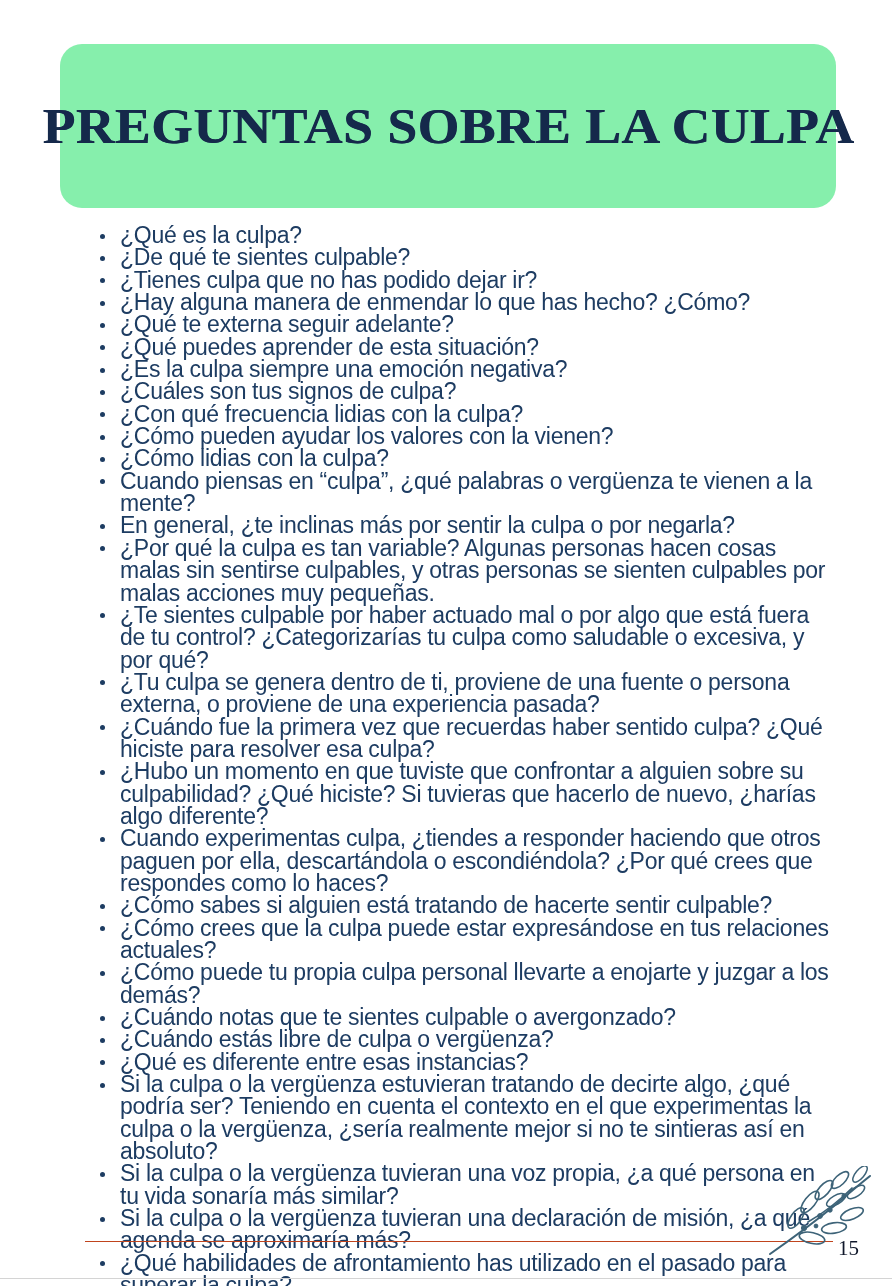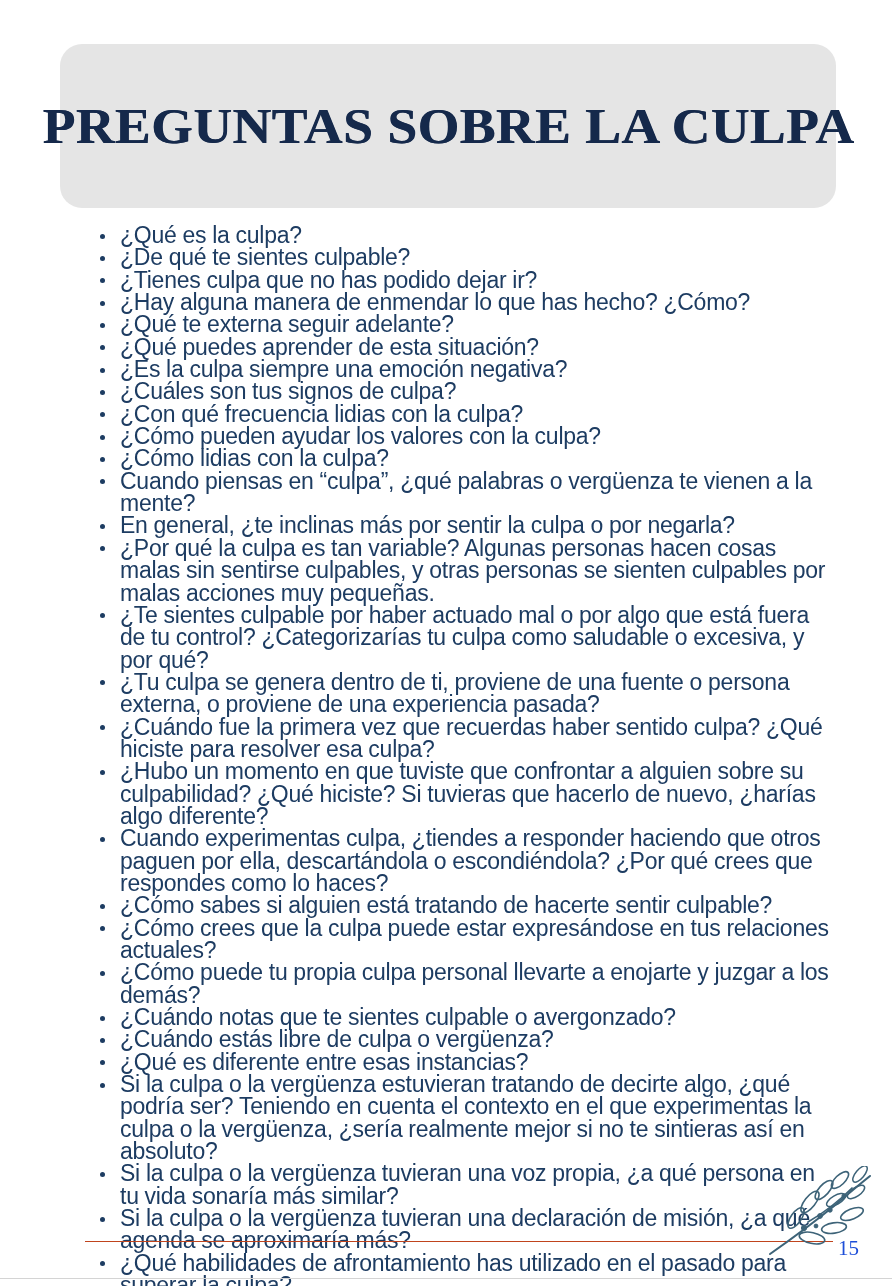--- a/index.html
+++ b/index.html
@@ -21,21 +21,21 @@
     box-sizing: border-box;
   }
 
   
   .title-banner {
     position: absolute;
     left: 60px;
     top: 44px;
     width: 776px;
     height: 164px;
-    background: #e5e5e5;
+    background: #86efac;
     border-radius: 22px;
     display: flex;
     align-items: center;
     justify-content: center;
     box-sizing: border-box;
   }
 
   .title-text {
     font-family: "Liberation Serif", "DejaVu Serif", serif;
     font-weight: bold;
@@ -103,21 +103,21 @@
     height: 92px;
     pointer-events: none;
   }
 
   .page-number {
     position: absolute;
     left: 838px;
     top: 1236px;
     font-family: "Liberation Serif", "DejaVu Serif", serif;
     font-size: 21px;
-    color: #1d4ed8;
+    color: #0f172a;
   }
 
   .page-edge {
     position: absolute;
     left: 0;
     top: 1278px;
     width: 892px;
     height: 0;
     border-top: 1px solid #d4d4d4;
   }
@@ -134,21 +134,21 @@
   <ul class="questions">
       <li class="q-item">¿Qué es la culpa?</li>
       <li class="q-item">¿De qué te sientes culpable?</li>
       <li class="q-item">¿Tienes culpa que no has podido dejar ir?</li>
       <li class="q-item">¿Hay alguna manera de enmendar lo que has hecho? ¿Cómo?</li>
       <li class="q-item">¿Qué te externa seguir adelante?</li>
       <li class="q-item">¿Qué puedes aprender de esta situación?</li>
       <li class="q-item">¿Es la culpa siempre una emoción negativa?</li>
       <li class="q-item">¿Cuáles son tus signos de culpa?</li>
       <li class="q-item">¿Con qué frecuencia lidias con la culpa?</li>
-      <li class="q-item">¿Cómo pueden ayudar los valores con la culpa?</li>
+      <li class="q-item">¿Cómo pueden ayudar los valores con la vienen?</li>
       <li class="q-item">¿Cómo lidias con la culpa?</li>
       <li class="q-item">Cuando piensas en “culpa”, ¿qué palabras o vergüenza te vienen a la mente?</li>
       <li class="q-item">En general, ¿te inclinas más por sentir la culpa o por negarla?</li>
       <li class="q-item">¿Por qué la culpa es tan variable? Algunas personas hacen cosas malas sin sentirse culpables, y otras personas se sienten culpables por malas acciones muy pequeñas.</li>
       <li class="q-item">¿Te sientes culpable por haber actuado mal o por algo que está fuera de tu control? ¿Categorizarías tu culpa como saludable o excesiva, y por qué?</li>
       <li class="q-item">¿Tu culpa se genera dentro de ti, proviene de una fuente o persona externa, o proviene de una experiencia pasada?</li>
       <li class="q-item">¿Cuándo fue la primera vez que recuerdas haber sentido culpa? ¿Qué hiciste para resolver esa culpa?</li>
       <li class="q-item">¿Hubo un momento en que tuviste que confrontar a alguien sobre su culpabilidad? ¿Qué hiciste? Si tuvieras que hacerlo de nuevo, ¿harías algo diferente?</li>
       <li class="q-item">Cuando experimentas culpa, ¿tiendes a responder haciendo que otros paguen por ella, descartándola o escondiéndola? ¿Por qué crees que respondes como lo haces?</li>
       <li class="q-item">¿Cómo sabes si alguien está tratando de hacerte sentir culpable?</li>

